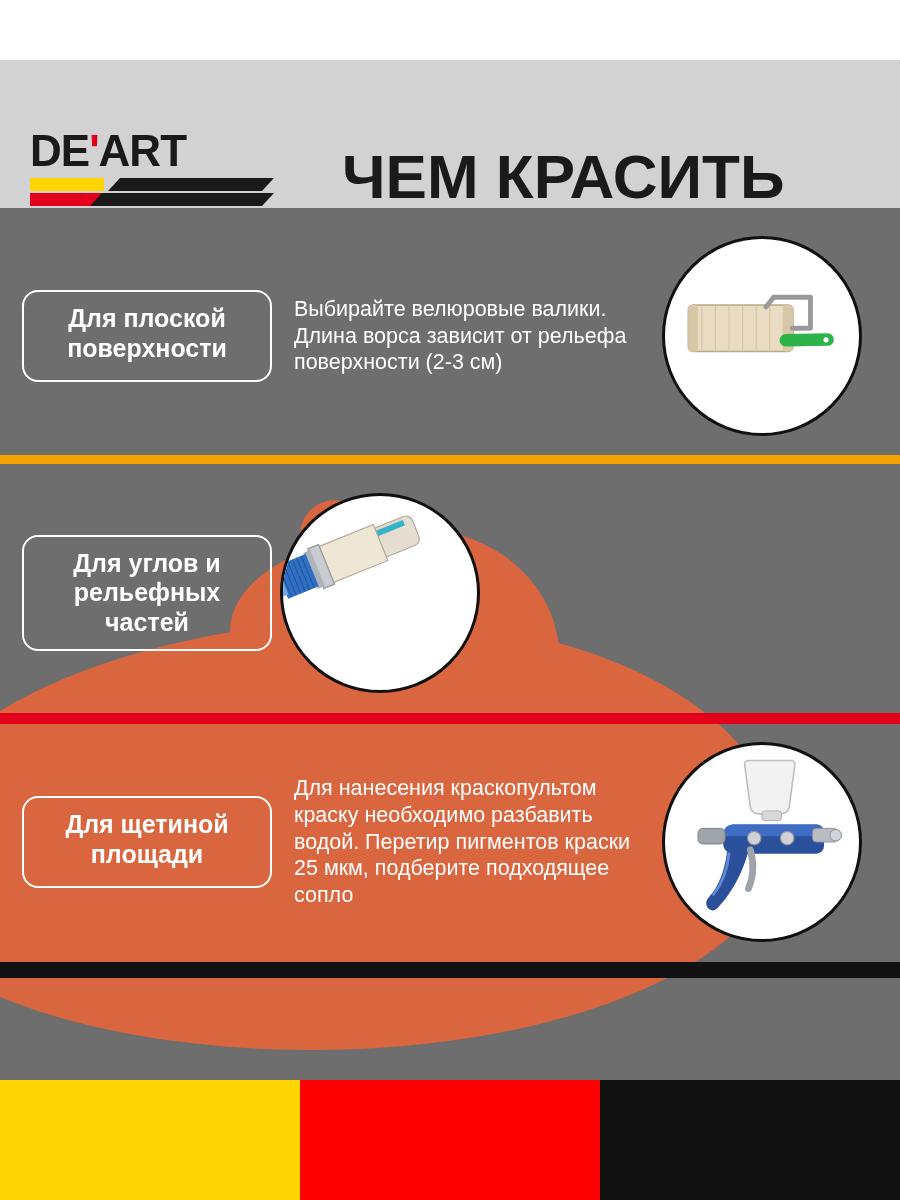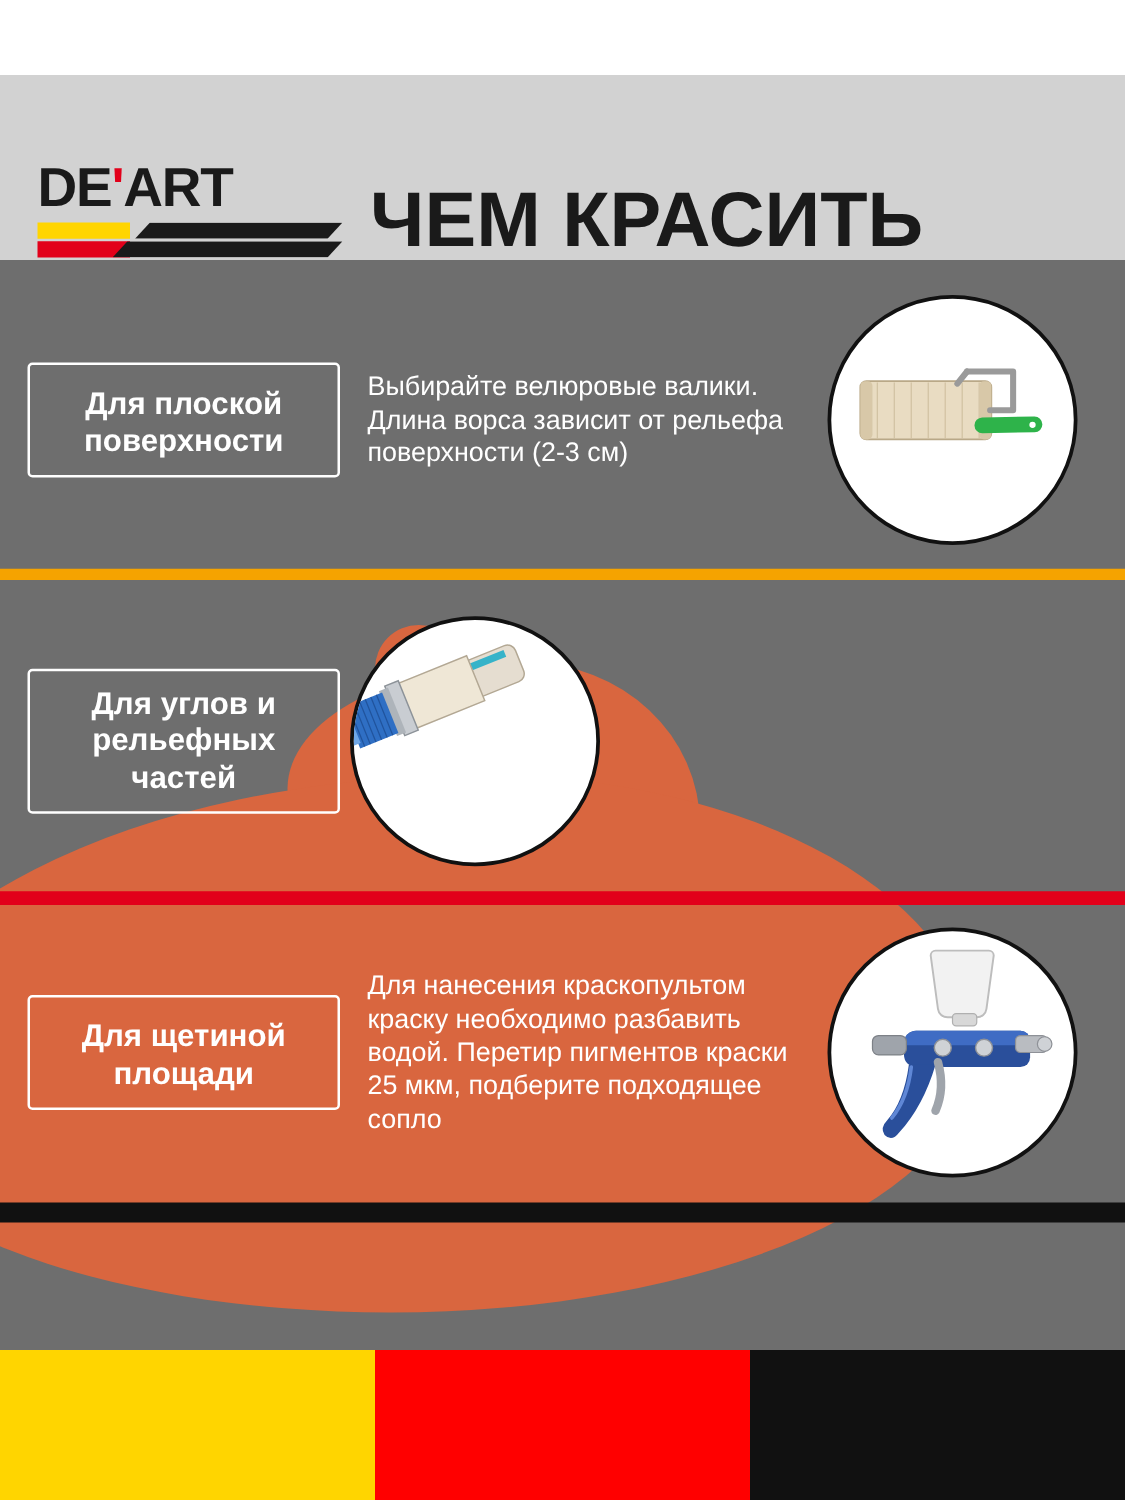--- a/index.html
+++ b/index.html
@@ -58,21 +58,21 @@
   .bar-black1 { left: 78px; top: 0; width: 166px; background: #1a1a1a;
                 clip-path: polygon(12px 0, 166px 0, 154px 13px, 0 13px); }
   .bar-black2 { left: 60px; top: 15px; width: 184px; background: #1a1a1a;
                 clip-path: polygon(12px 0, 184px 0, 172px 13px, 0 13px); }
 
   .header-title {
     font-size: 62px;
     font-weight: bold;
     color: #1a1a1a;
     letter-spacing: 0px;
-    margin-left: 22px;
+    margin-left: 68px;
     white-space: nowrap;
     line-height: 1;
   }
 
   
   .splash {
     position: absolute;
     left: 0; top: 500px;
     width: 900px; height: 560px;
     overflow: hidden;
@@ -120,24 +120,24 @@
   .row-2 { height: 258px; }
   .row-3 { height: 240px; }
 
   .label-pill {
     position: relative;
     z-index: 3;
     margin-left: 22px;
     width: 250px;
     min-height: 92px;
     border: 2px solid #ffffff;
-    border-radius: 4px;
+    border-radius: 16px;
     background: transparent;
     display: flex;
-    align-items: flex-end;
+    align-items: flex-start;
     justify-content: center;
     text-align: center;
     padding: 12px 10px;
   }
   .label-pill span {
     color: #ffffff;
     font-size: 25px;
     font-weight: bold;
     line-height: 1.18;
   }

